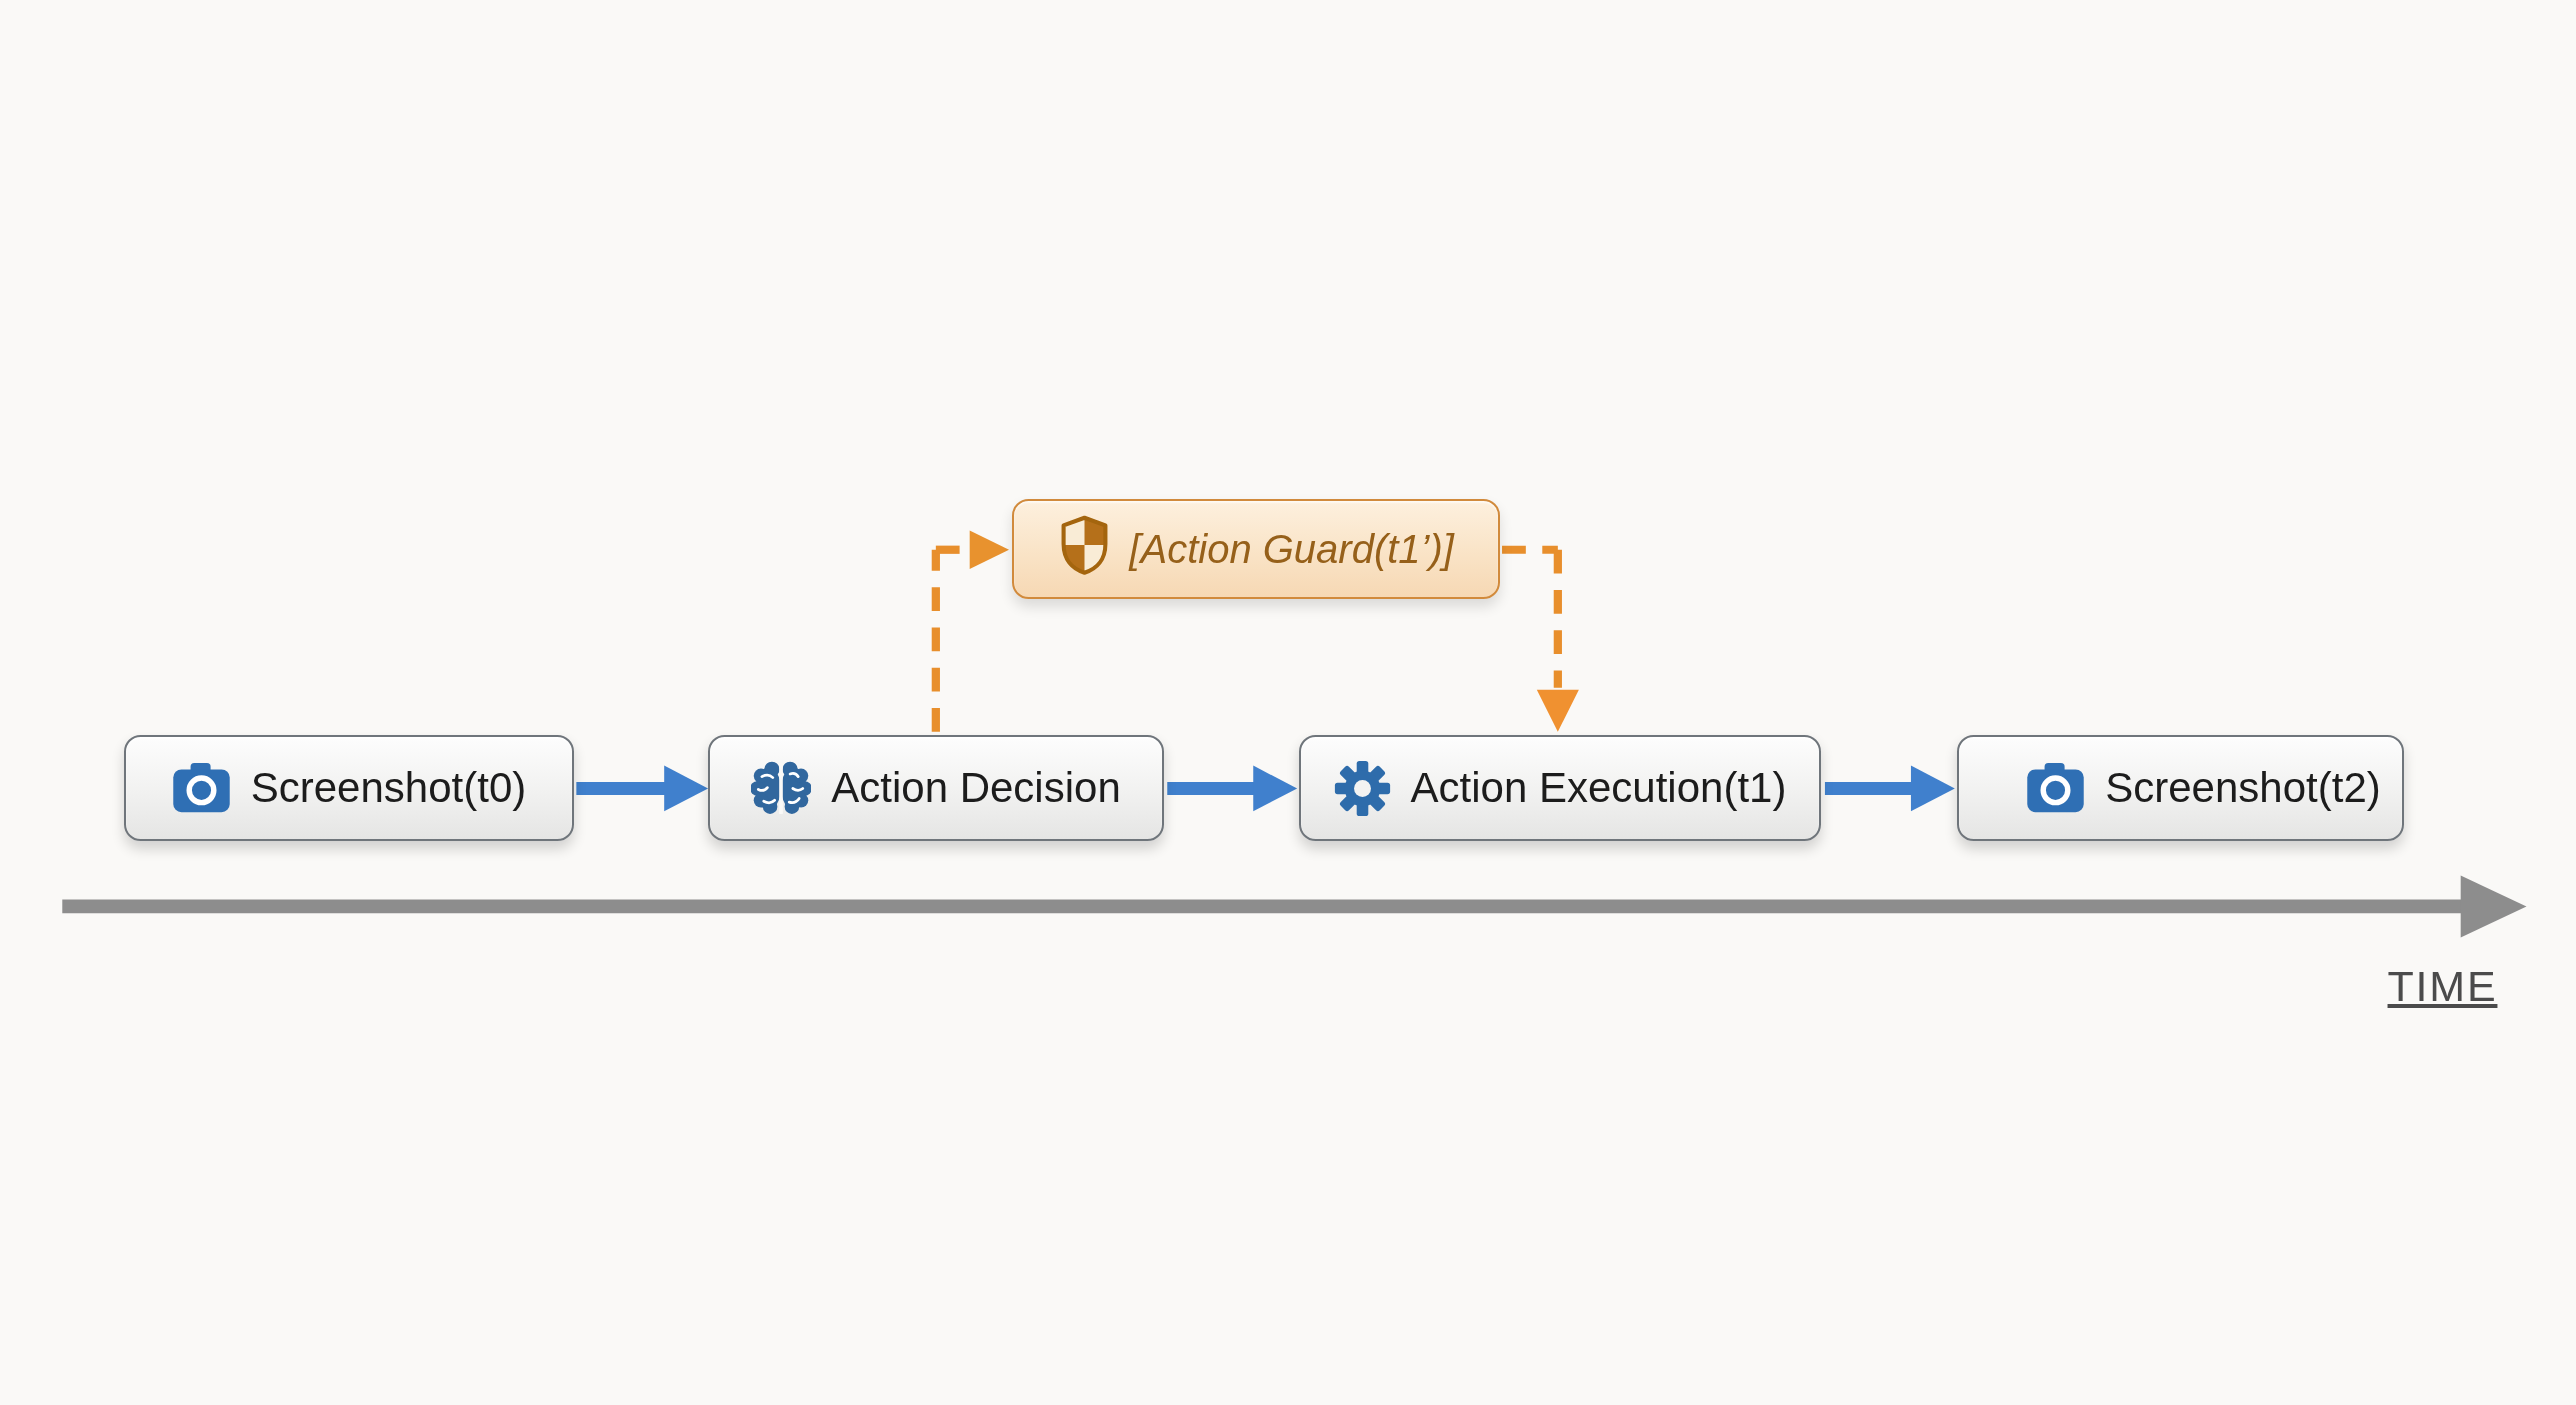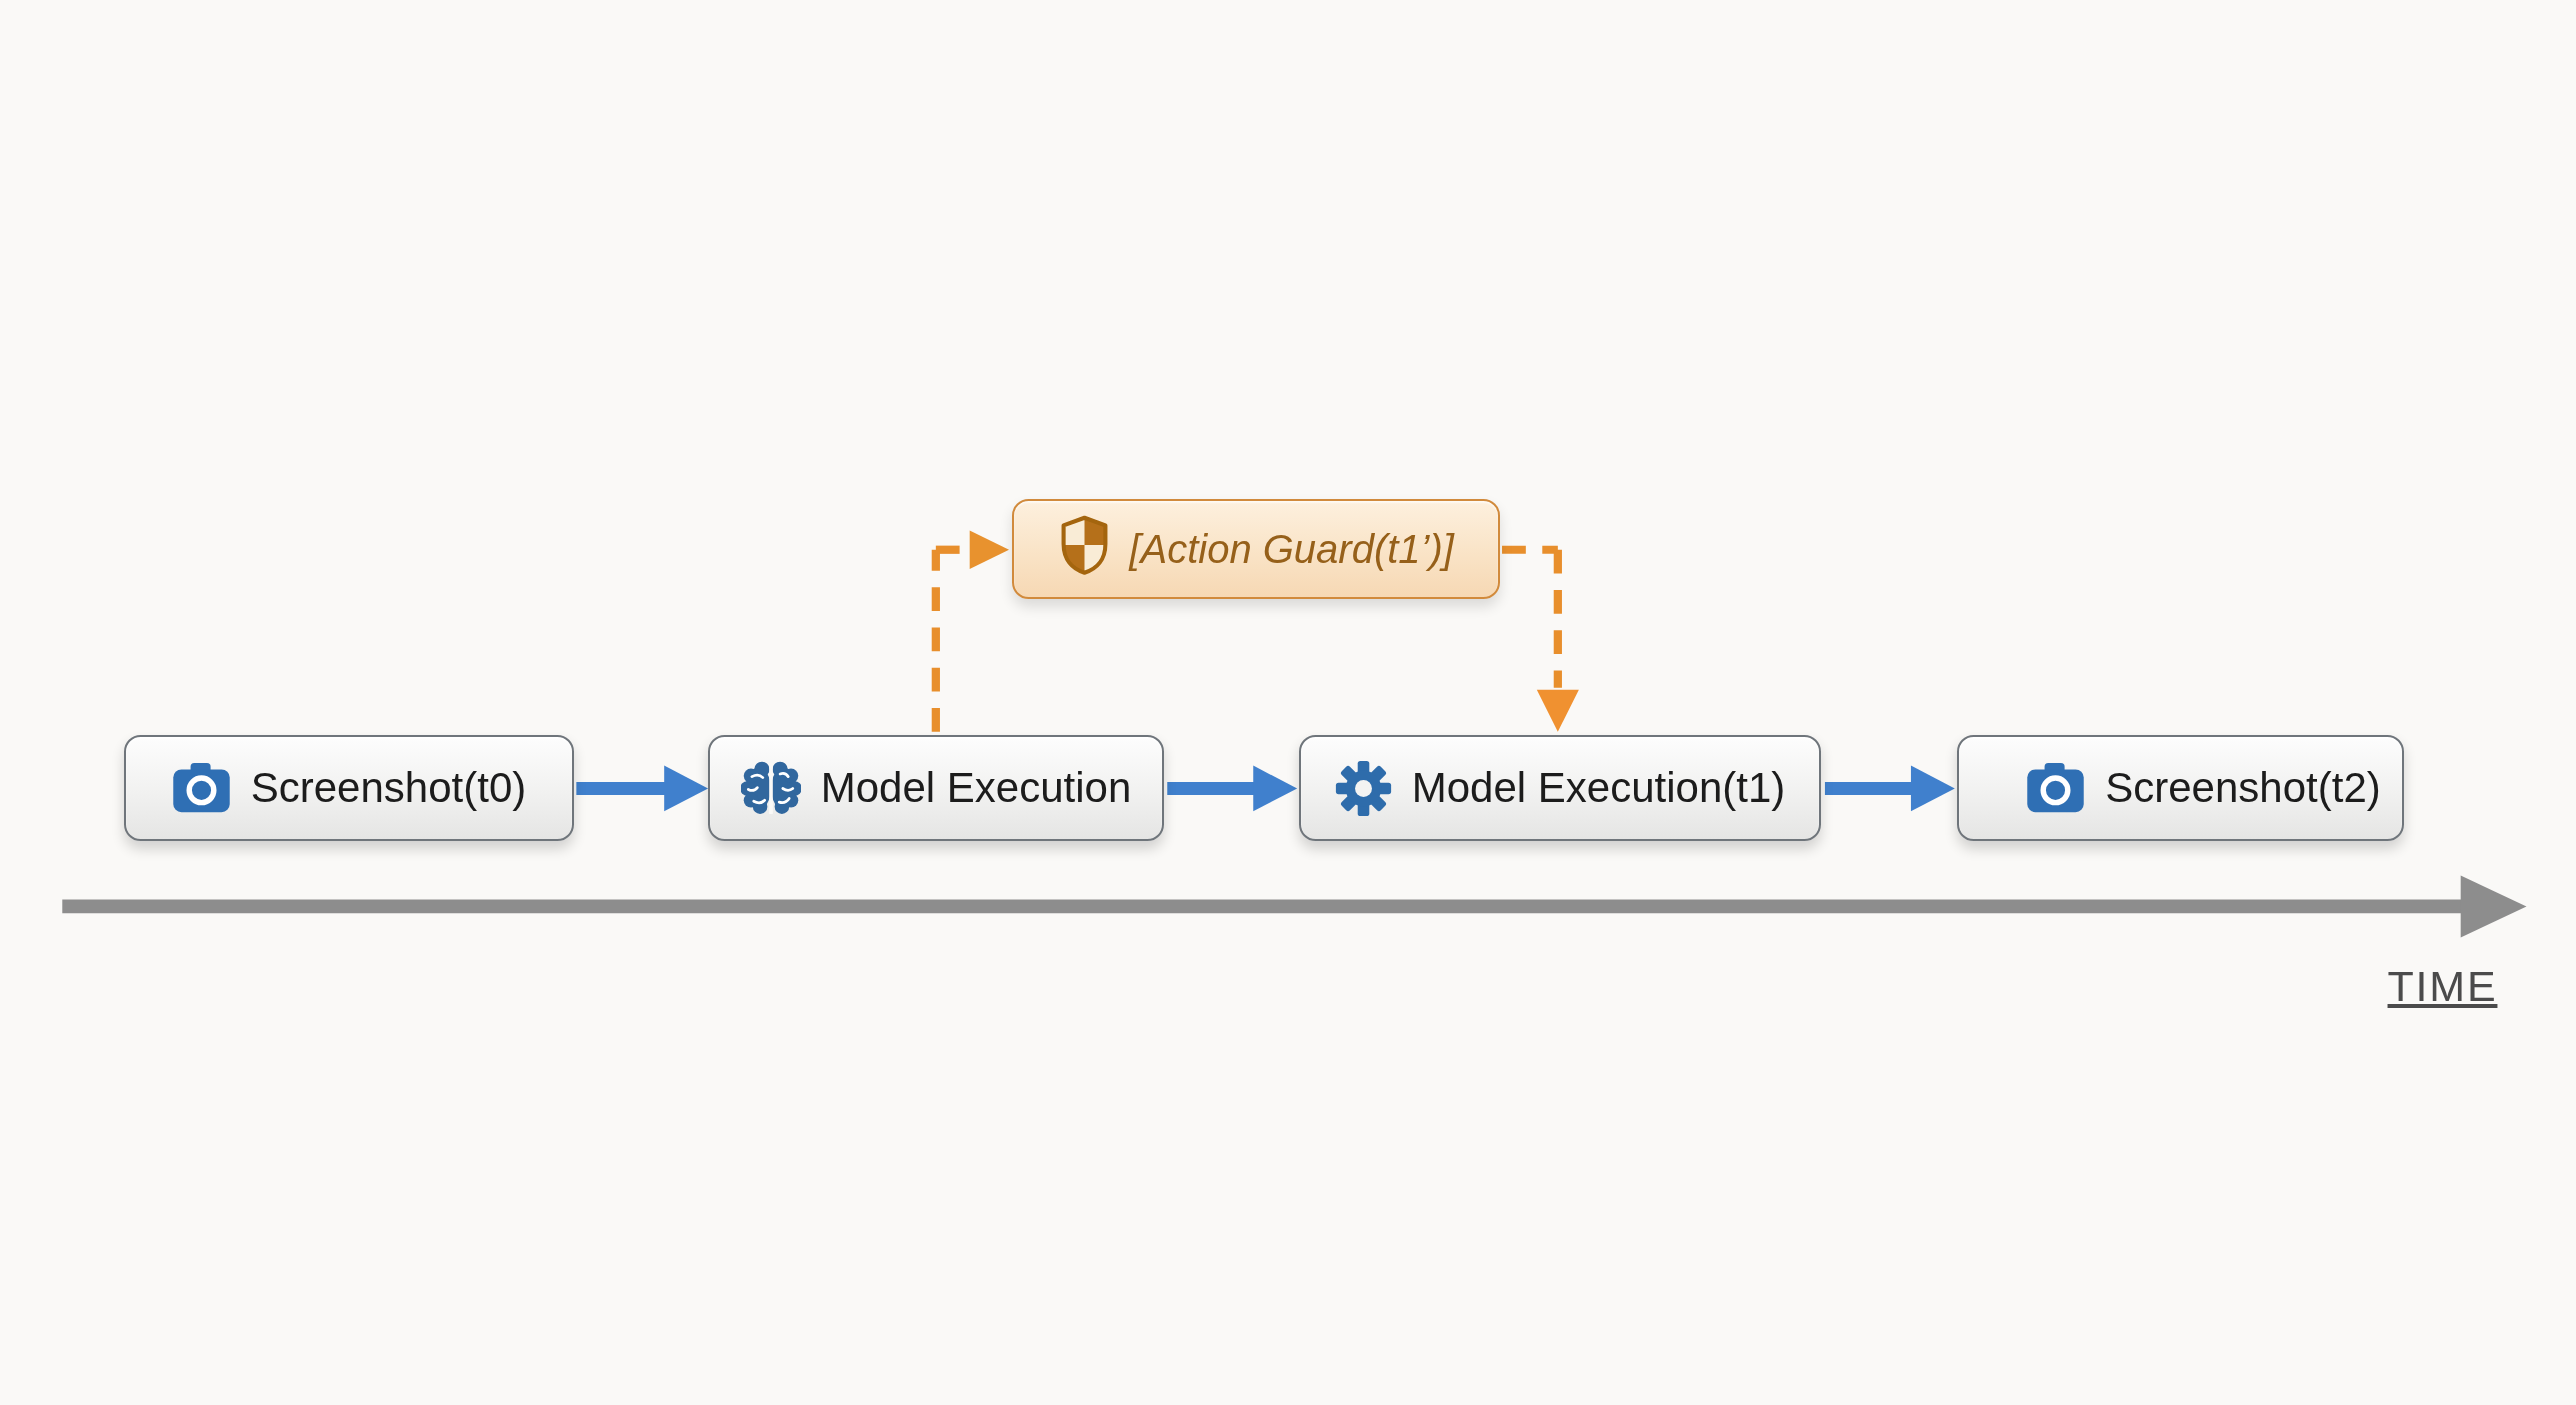--- a/index.html
+++ b/index.html
@@ -140,21 +140,21 @@
         <g fill="none" stroke="#ffffff" stroke-width="3" stroke-linecap="round">
           <path d="M12 17 q7 -4 12 1"></path>
           <path d="M8 31 q6 3 10 -2"></path>
           <path d="M14 44 q7 4 12 -1"></path>
           <path d="M43 14 q6 -2 9 3"></path>
           <path d="M46 30 q6 4 11 0"></path>
           <path d="M42 45 q7 2 11 -4"></path>
         </g>
       </svg>
     </span>
-    <span>Model Execution</span>
+    <span>Action Decision</span>
   </div>
 
   <div class="node" id="node-action-execution">
     <span class="nicon">
       <svg width="57" height="57" viewBox="-32 -32 64 64">
         <g fill="#2e6cab">
           <g>
             <rect x="-6.5" y="-31" width="13" height="16" rx="3"></rect>
             <rect x="-6.5" y="15" width="13" height="16" rx="3"></rect>
             <rect x="-31" y="-6.5" width="16" height="13" rx="3"></rect>
@@ -164,21 +164,21 @@
               <rect x="-6.5" y="15" width="13" height="16" rx="3"></rect>
               <rect x="-31" y="-6.5" width="16" height="13" rx="3"></rect>
               <rect x="15" y="-6.5" width="16" height="13" rx="3"></rect>
             </g>
           </g>
           <circle r="20"></circle>
         </g>
         <circle r="9.5" fill="#f3f3f2"></circle>
       </svg>
     </span>
-    <span>Model Execution(t1)</span>
+    <span>Action Execution(t1)</span>
   </div>
 
   <div class="node" id="node-screenshot-t2">
     <span class="nicon">
       <svg width="59" height="51" viewBox="0 0 64 56">
         <rect x="20" y="0" width="22" height="14" rx="4" fill="#2f6fb4"></rect>
         <rect x="1" y="7" width="62" height="47" rx="9" fill="#2f6fb4"></rect>
         <circle cx="32" cy="30" r="13.5" fill="none" stroke="#ffffff" stroke-width="6"></circle>
       </svg>
     </span>

